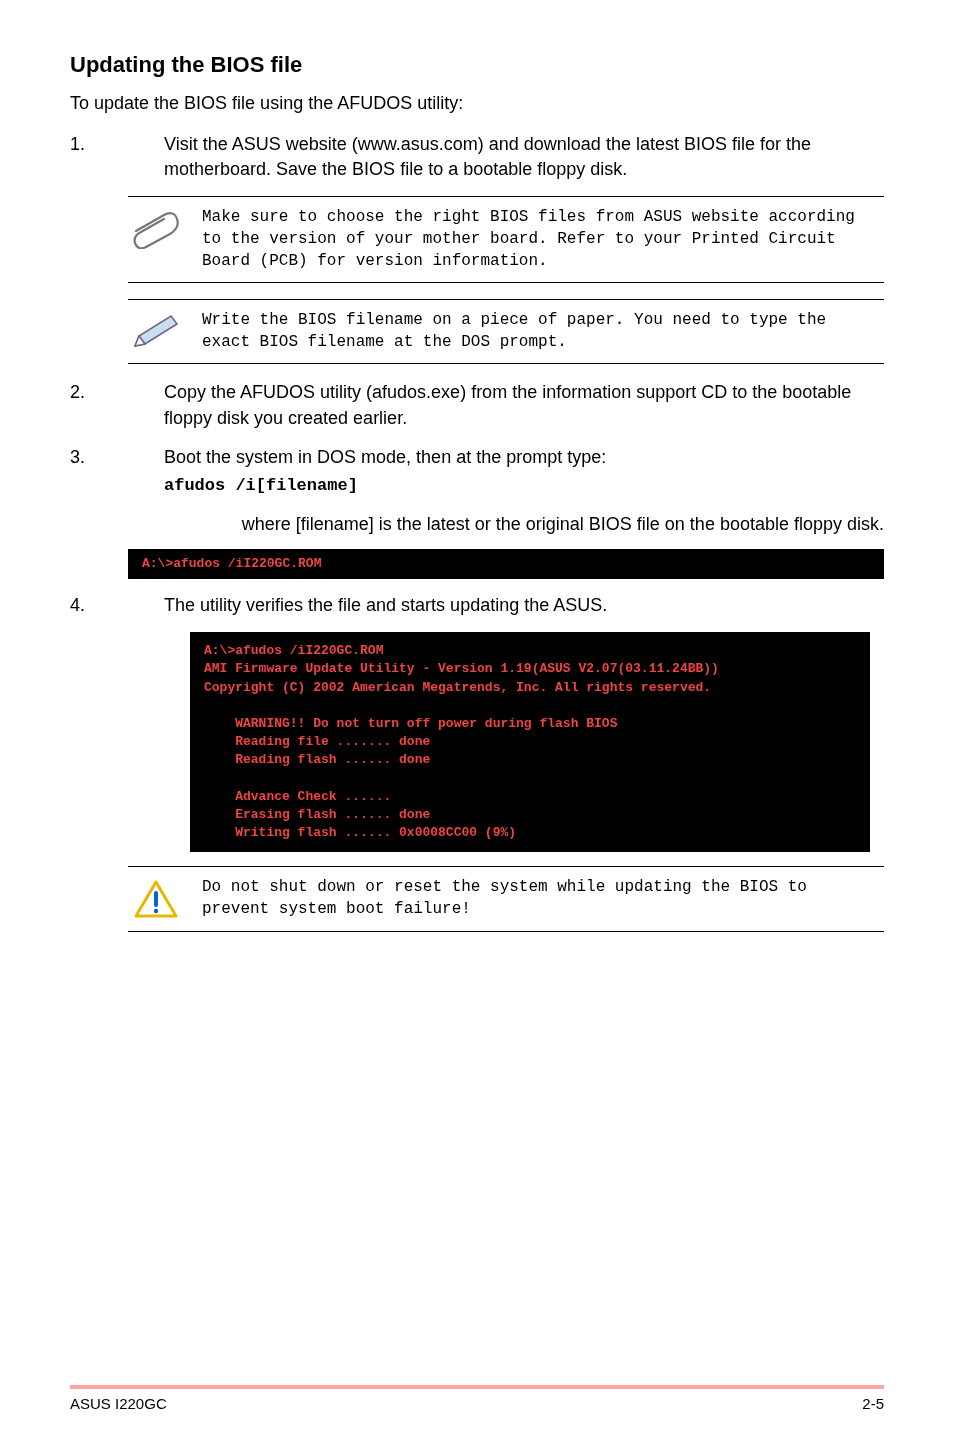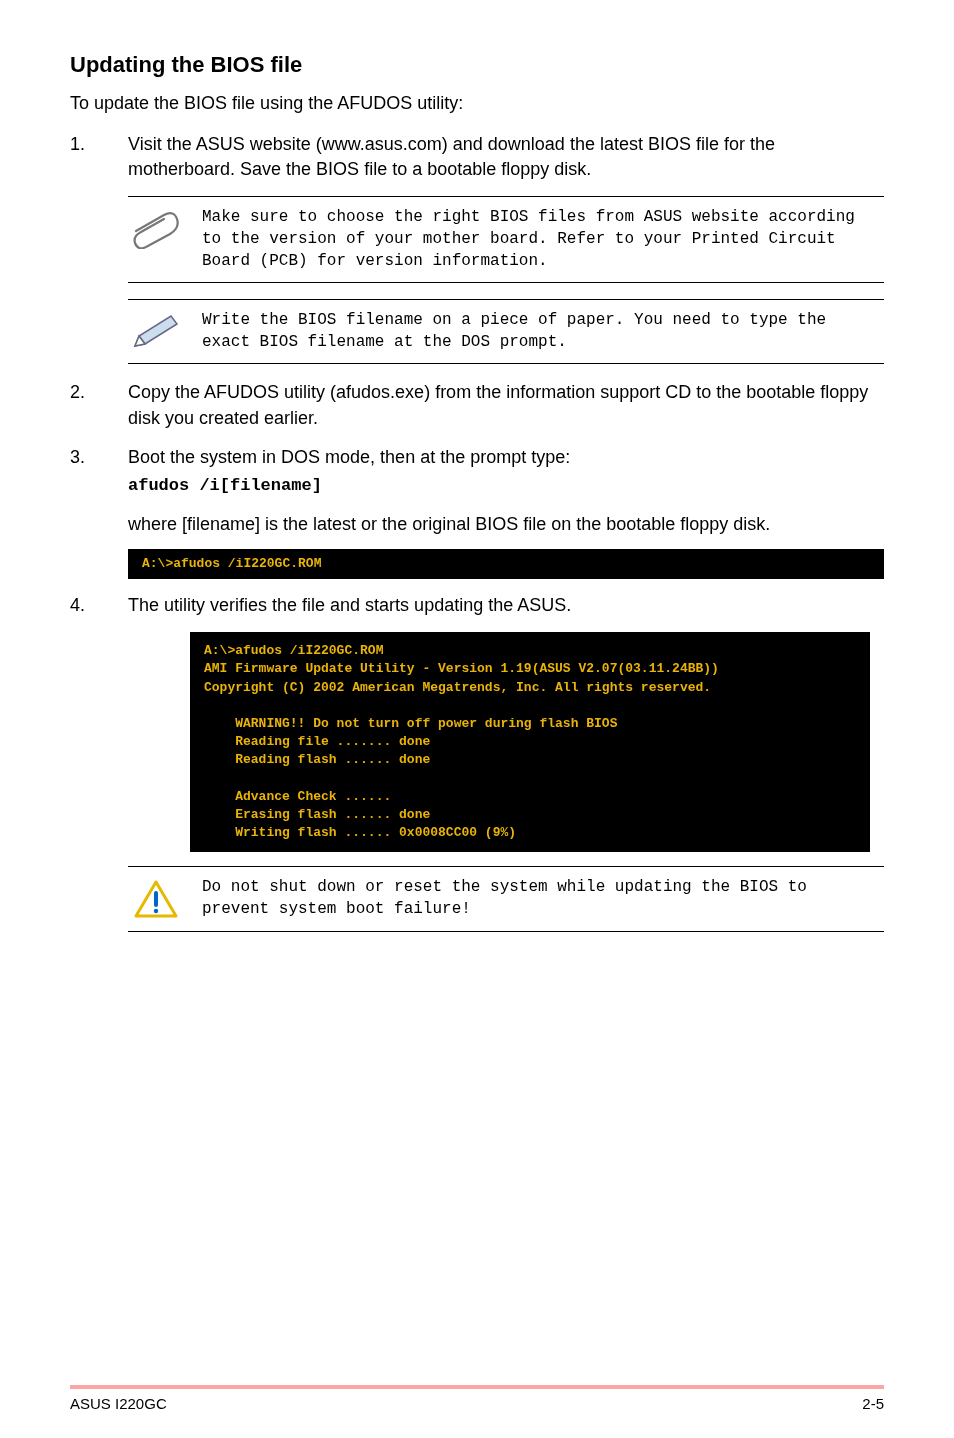--- a/index.html
+++ b/index.html
@@ -17,21 +17,21 @@
     font-weight: bold;
     margin-bottom: 10px;
   }
   .intro { margin-bottom: 16px; }
   .step-row {
     display: flex;
     gap: 30px;
     margin-bottom: 14px;
   }
   .step-num { flex: 0 0 28px; }
-  .step-body { flex: 1; }
+  .step-body { flex: 1; margin-left: 36px; }
   .note-block {
     display: flex;
     align-items: flex-start;
     gap: 18px;
     margin: 8px 0 16px 58px;
     border-top: 1px solid #000;
     border-bottom: 1px solid #000;
     padding: 10px 4px 10px 0;
     font-size: 16px;
     line-height: 1.35;
@@ -44,24 +44,24 @@
     justify-content: center;
     padding-top: 2px;
   }
   .note-text { flex: 1; font-family: Liberation Mono, monospace; }
   .mono {
     font-family: "Courier New", Courier, monospace;
     font-weight: bold;
     font-size: 17px;
     margin-top: 4px;
   }
-  .sub-indent { margin-left: 58px; margin-bottom: 12px; }
+  .sub-indent { margin-left: 58px; margin-bottom: 12px; text-align: right; }
   .term {
     background: #000;
-    color: #eab308;
+    color: #ef4444;
     font-family: "Courier New", Courier, monospace;
     font-size: 13px;
     font-weight: bold;
     padding: 6px 14px;
     margin: 8px 0 14px 58px;
     white-space: pre;
     line-height: 1.4;
   }
   .term.tall { padding: 10px 14px; margin-left: 120px; width: 680px; }
   .footer {

